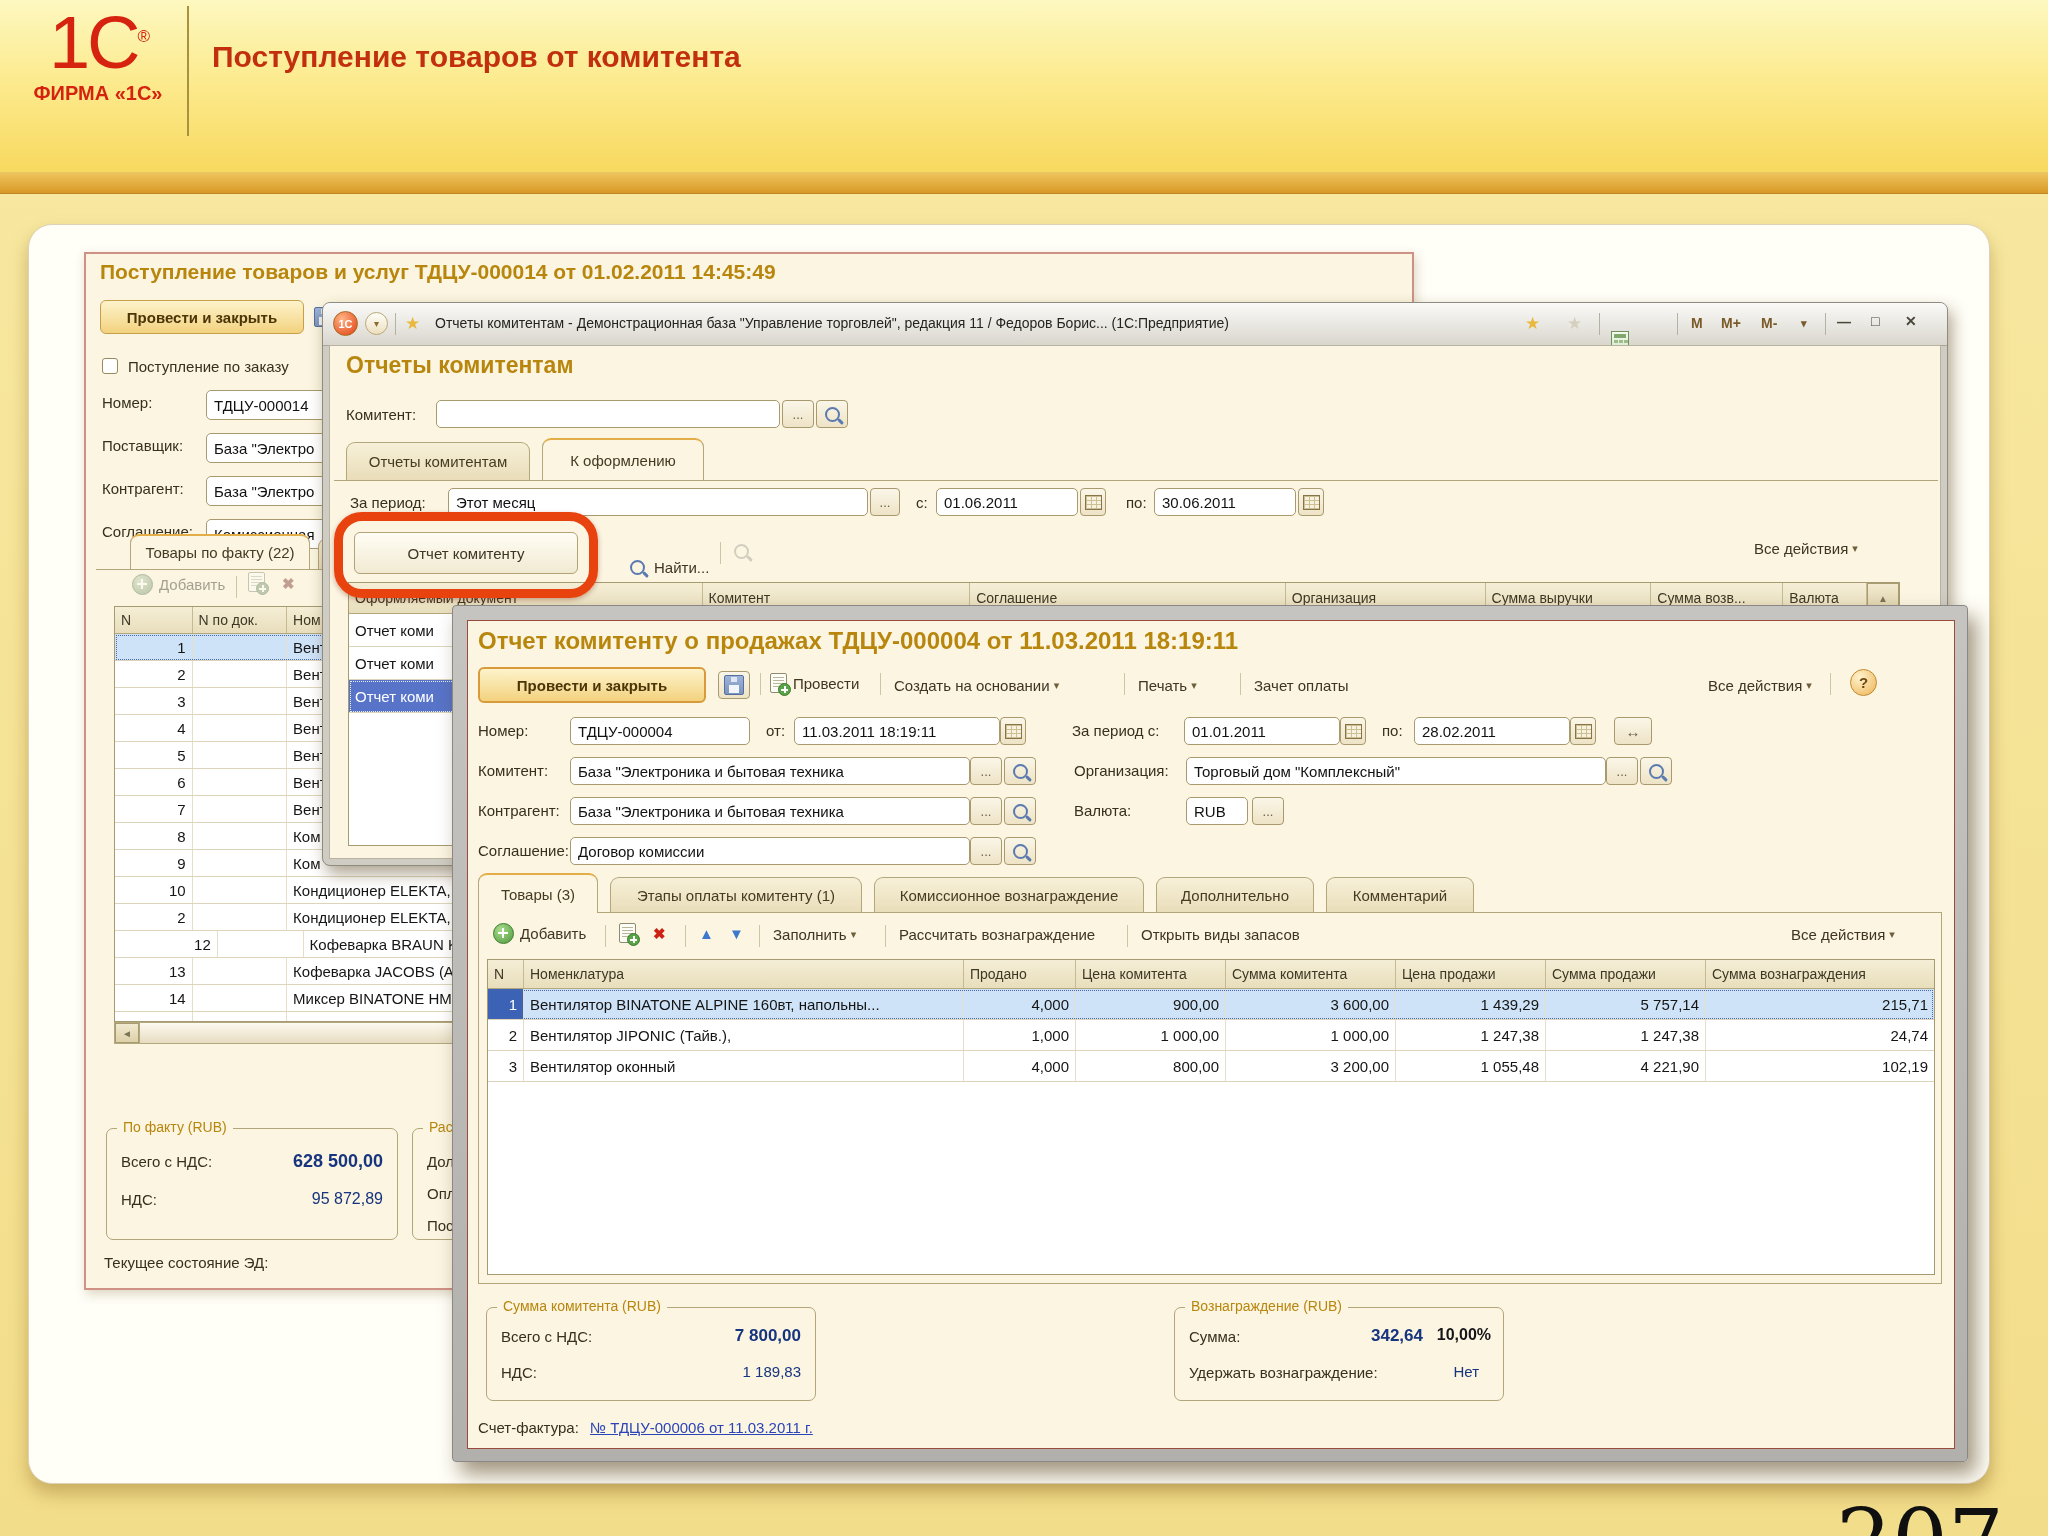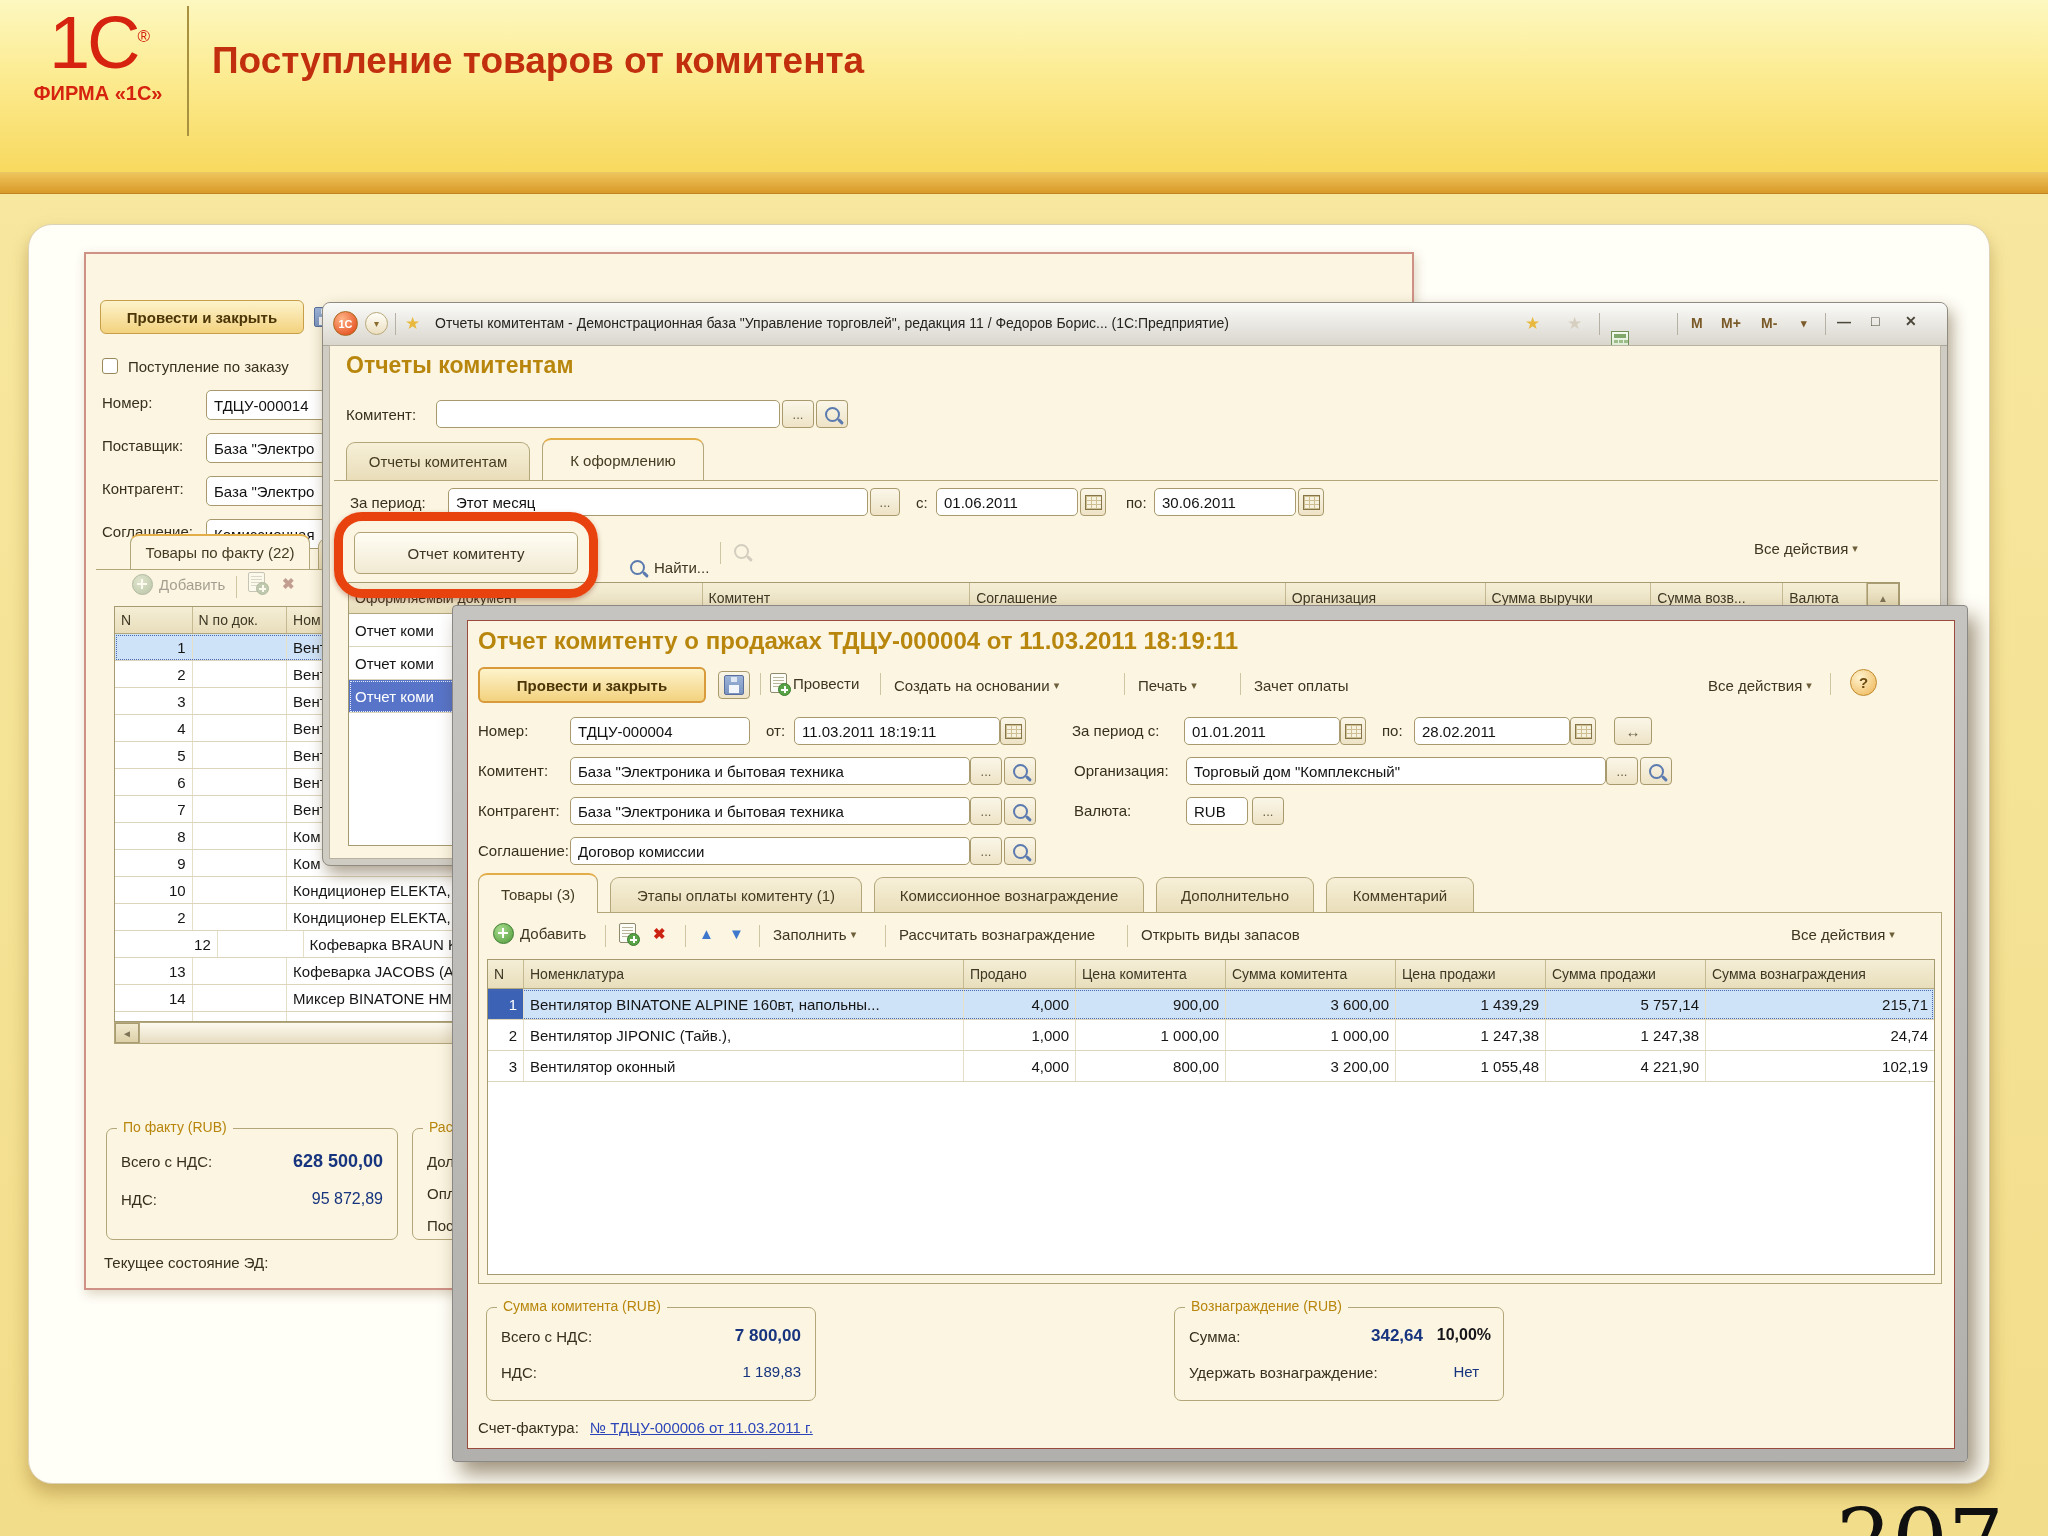--- a/index.html
+++ b/index.html
@@ -6,21 +6,21 @@
   body{width:2048px;height:1536px;overflow:hidden;font-family:"Liberation Sans",sans-serif;}
   .slide{position:relative;width:2048px;height:1536px;background:linear-gradient(#f8e9a2,#f2dd8a);overflow:hidden;}
   .abs{position:absolute;box-sizing:border-box;}
   .top-band{position:absolute;left:0;top:0;width:2048px;height:172px;background:linear-gradient(#fdf8c0,#fceb90 45%,#f8d95f);}
   .gold-strip{position:absolute;left:0;top:172px;width:2048px;height:20px;background:linear-gradient(#efc45c,#d89a28);border-top:1px solid #e8c566;border-bottom:1px solid #c08420;}
   .logo{left:22px;top:8px;width:152px;text-align:center;color:#d6230f;}
   .logo-main{font-size:74px;font-weight:normal;line-height:.95;letter-spacing:-3px;}
   .reg{font-size:17px;vertical-align:super;}
   .logo-caption{font-size:20px;font-weight:bold;margin-top:4px;white-space:nowrap;}
   .logo-divider{left:187px;top:6px;width:2px;height:130px;background:#a8923f;}
-  .slide-title{left:212px;top:40px;font-size:37px;font-weight:bold;color:#c22f0e;white-space:nowrap;}
+  .slide-title{left:212px;top:40px;font-size:30px;font-weight:bold;color:#c22f0e;white-space:nowrap;}
   .card{left:28px;top:224px;width:1962px;height:1260px;background:#fffef7;border:1px solid #ddd2b8;border-radius:24px;box-shadow:0 10px 18px rgba(140,100,30,.4);}
   .gold-h{color:#b8860d;font-weight:bold;white-space:nowrap;}
   .label{font-size:15px;color:#38301d;white-space:nowrap;}
   .gold-btn{display:flex;align-items:center;justify-content:center;background:linear-gradient(#fdf3cb,#f3d27f);border:1px solid #c89f49;border-radius:6px;font-weight:bold;color:#4c3608;font-size:15px;white-space:nowrap;}
   .white-btn{display:flex;align-items:center;justify-content:center;background:linear-gradient(#fffdf4,#f1e9d2);border:1px solid #b2a377;border-radius:6px;color:#3e3522;font-size:15px;white-space:nowrap;}
   .field{display:flex;align-items:center;background:#fff;border:1px solid #a89a6c;border-radius:5px;padding:0 7px;font-size:15px;color:#111;overflow:hidden;white-space:nowrap;}
   .mini-btn{display:flex;align-items:center;justify-content:center;background:linear-gradient(#faf6e8,#eee3c6);border:1px solid #a89a6c;border-radius:4px;color:#6d6248;font-size:13px;}
   .tab{display:flex;align-items:center;justify-content:center;font-size:15px;color:#453b22;background:linear-gradient(#f7f0d8,#e9ddb9);border:1px solid #b3a67a;border-bottom:none;border-radius:9px 9px 0 0;white-space:nowrap;overflow:hidden;}
   .tab.active{background:#fbf5e1;border-top:2px solid #e3ad48;z-index:2;}
   .tbl{background:#fff;border:1px solid #a69a70;overflow:hidden;}
@@ -101,20 +101,21 @@
       <div class="logo-main"><span>1С</span><span class="reg">®</span></div>
       <div class="logo-caption">ФИРМА «1С»</div>
     </div>
     <div class="abs logo-divider"></div>
     <div class="abs slide-title">Поступление товаров от комитента</div>
   </div>
   <div class="gold-strip"></div>
   <div class="abs card"></div>
 
   <div class="abs win-doc">
+    <div class="abs gold-h" style="left:14px;top:6px;font-size:21px;">Поступление товаров и услуг ТДЦУ-000014 от 01.02.2011 14:45:49</div>
     <div class="abs gold-btn" style="left:14px;top:46px;width:204px;height:34px;">
         <span>Провести и закрыть</span>
       </div>
     <div class="abs" style="left:228px;top:53px;"><span class="icon-floppy" style="display:inline-block;"></span></div>
     <div class="abs checkbox" style="left:16px;top:104px;"></div>
     <div class="abs label" style="left:42px;top:104px;">Поступление по заказу</div>
 
     <div class="abs label" style="left:16px;top:140px;">Номер:</div>
     <div class="abs field" style="left:120px;top:136px;width:164px;height:30px;">
         <span>ТДЦУ-000014</span>

